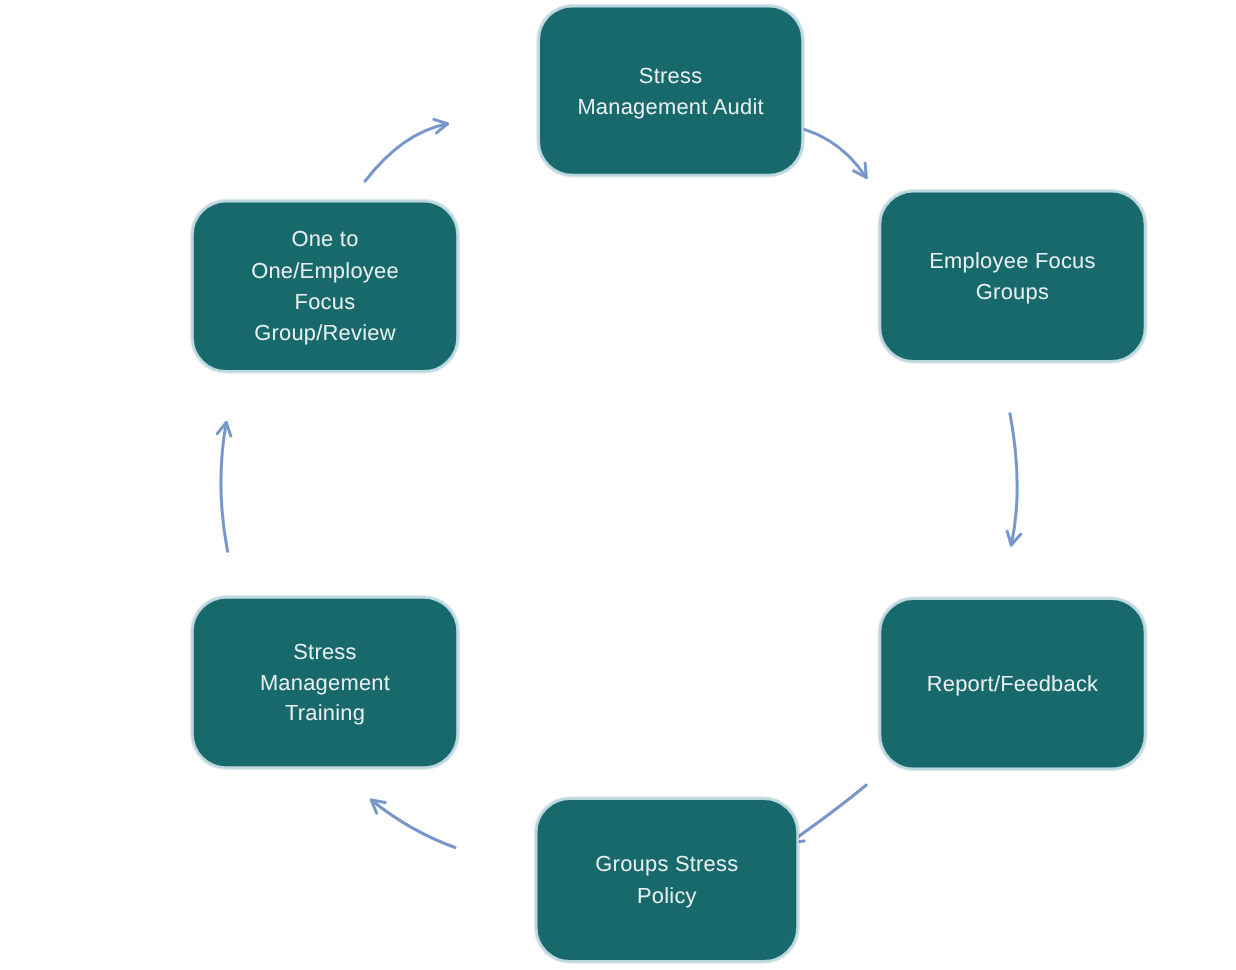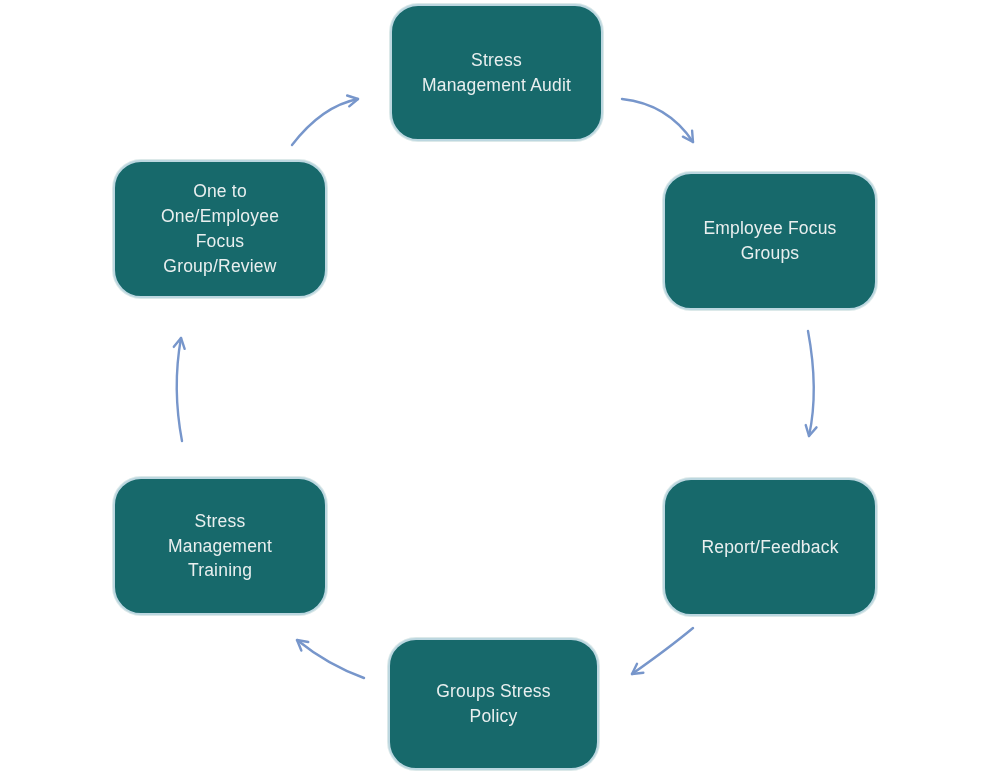--- a/index.html
+++ b/index.html
@@ -39,32 +39,33 @@
     position: absolute;
     width: 214px;
     height: 138px;
     background: var(--box-fill);
     border: 2px solid var(--box-border);
     border-radius: 28px;
     display: flex;
     align-items: center;
     justify-content: center;
     box-shadow: 0 0 0 1px rgba(23,105,107,0.15);
+    margin-left: 40px;
   }
   .node-label {
     color: var(--box-text);
     font-size: 17.5px;
     line-height: 1.42;
     text-align: center;
     white-space: pre-line;
     padding: 0 10px;
     letter-spacing: 0.2px;
   }
   #node-audit    { left: 390px; top: 4px;   width: 213px; height: 137px; }
-  #node-focus    { left: 663px; top: 172px; }
+  #node-focus    { left: 663px; top: 152px; }
   #node-one      { left: 113px; top: 160px; }
   #node-report   { left: 663px; top: 478px; }
   #node-training { left: 113px; top: 477px; }
   #node-policy   { left: 388px; top: 638px; width: 211px; height: 132px; }
 </style>
 </head>
 <body>
 
 <div class="canvas">
 

